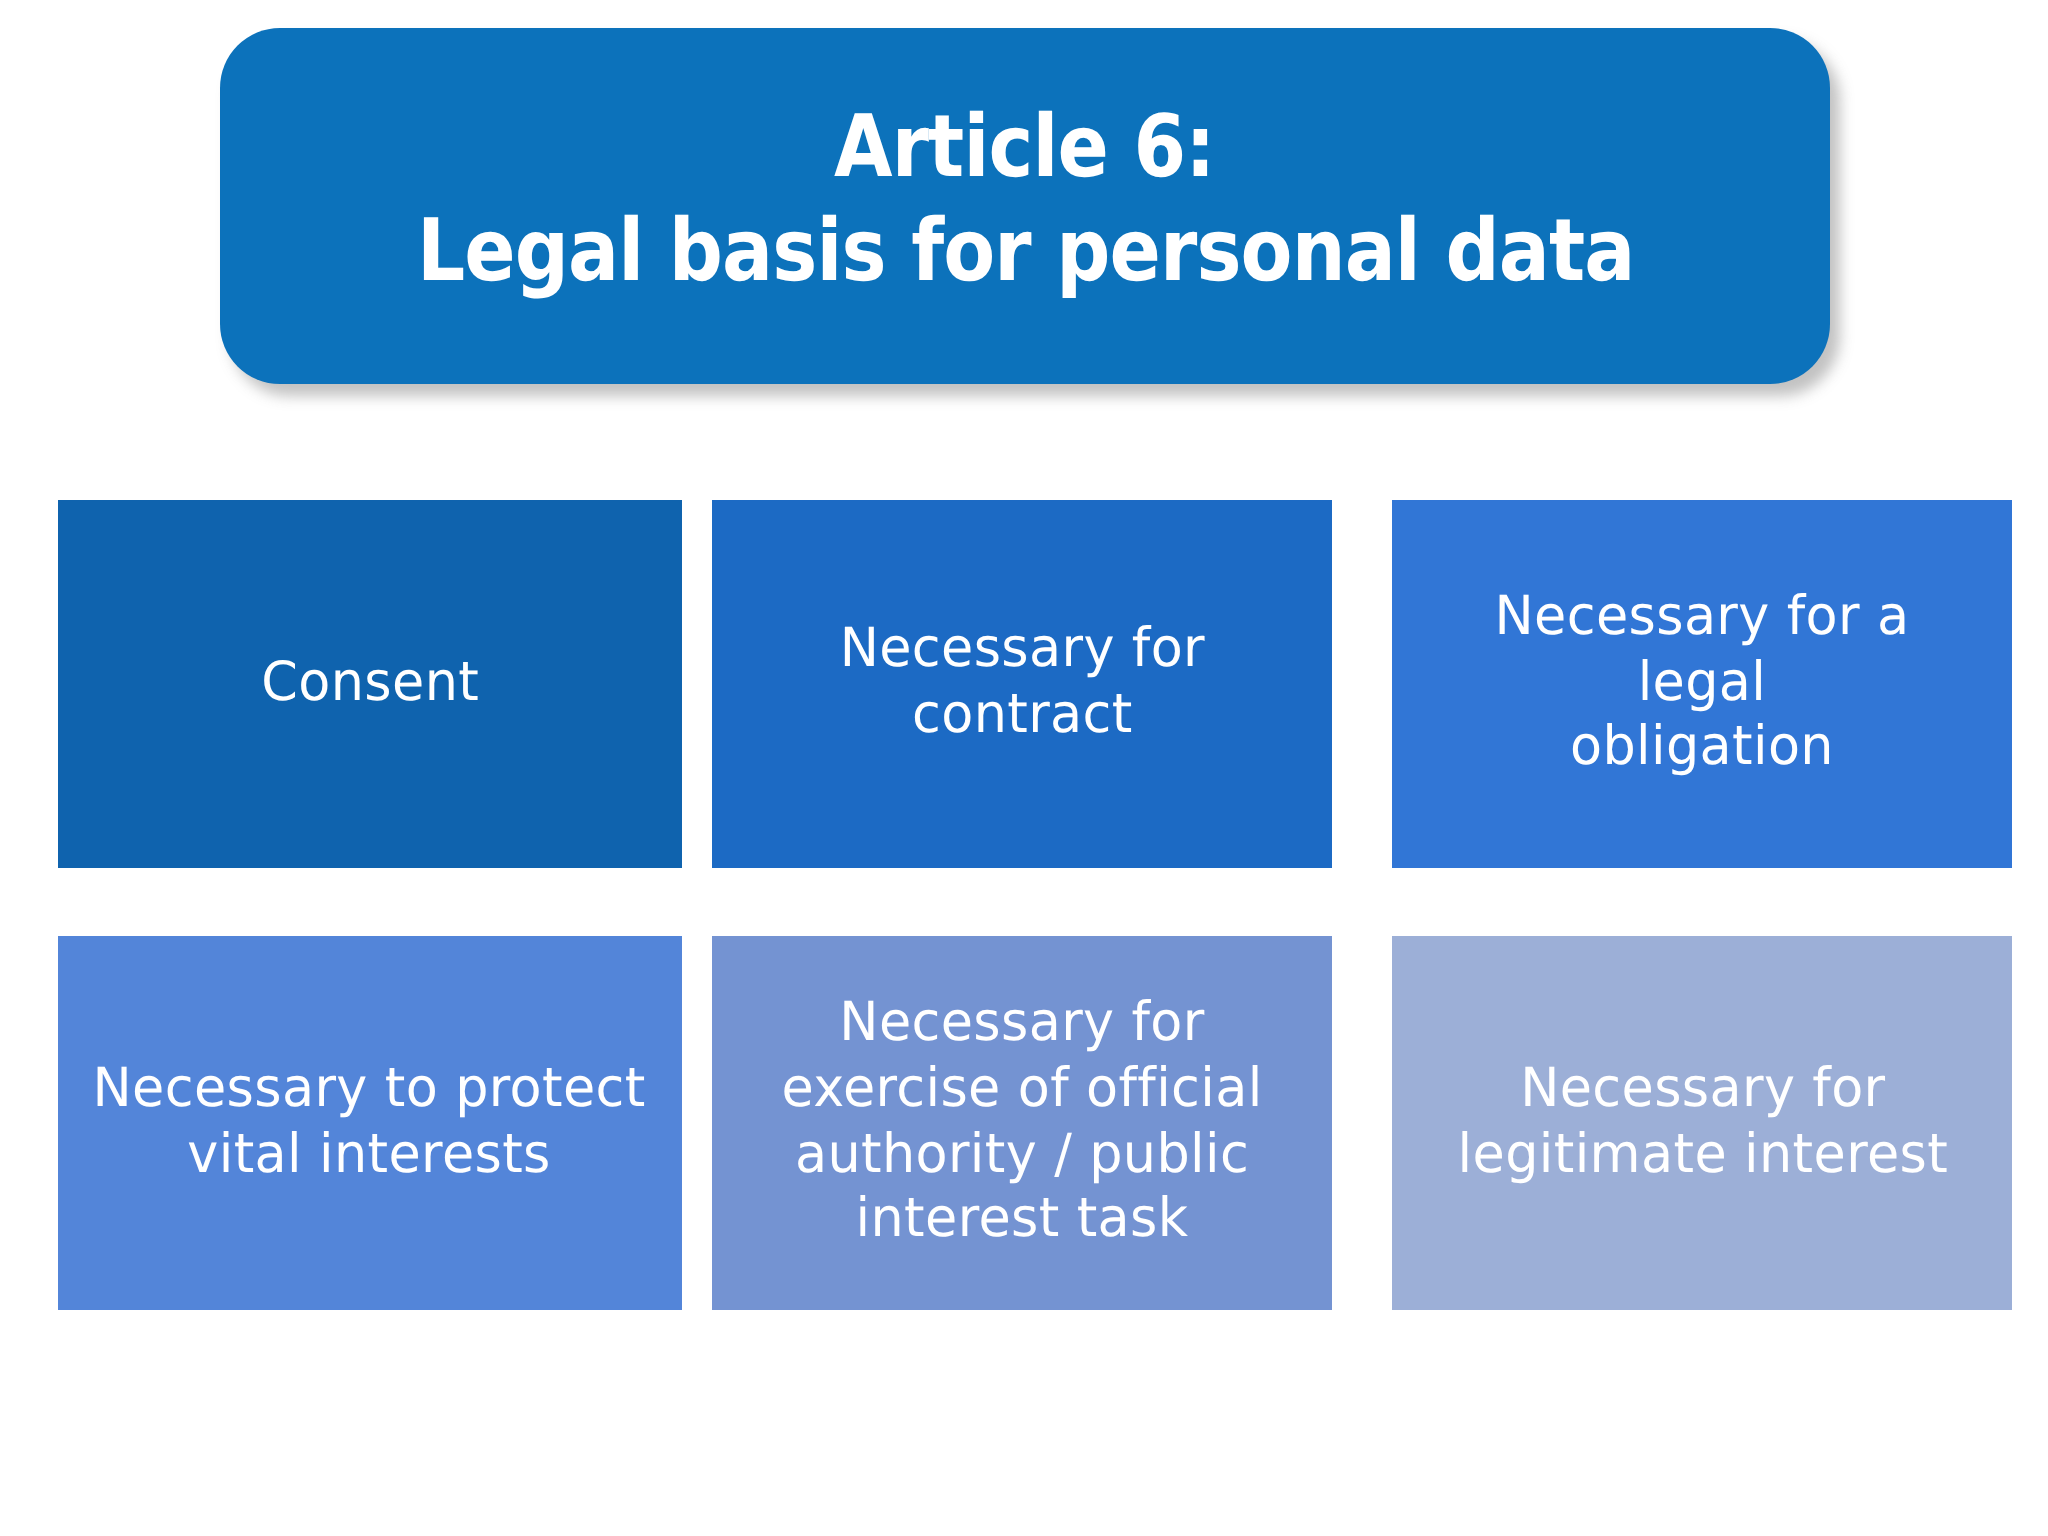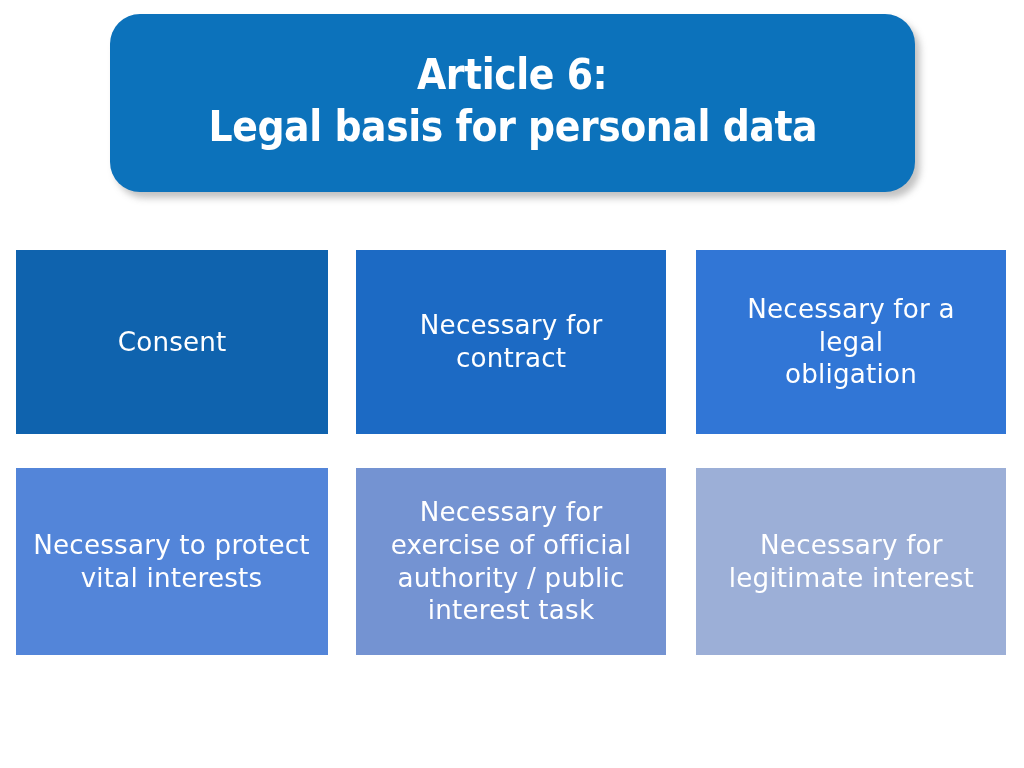--- a/index.html
+++ b/index.html
@@ -77,21 +77,21 @@
     font-weight: normal;
     font-size: 27px;
     line-height: 1.21;
     text-align: center;
     letter-spacing: 0.2px;
     transform: scaleX(0.97);
     white-space: pre-line;
   }
 
   
-  .col-0 { left: 3px;   width: 312px; }
+  .col-0 { left: 16px;   width: 312px; }
   .col-1 { left: 343px; width: 310px; }
   .col-2 { left: 683px; width: 310px; }
   
   .row-0 { top: 0px;    height: 184px; }
   .row-1 { top: 218px;  height: 187px; }
 </style>
 </head>
 <body>
 
 <div id="slide" style="background: rgb(255, 255, 255);">

